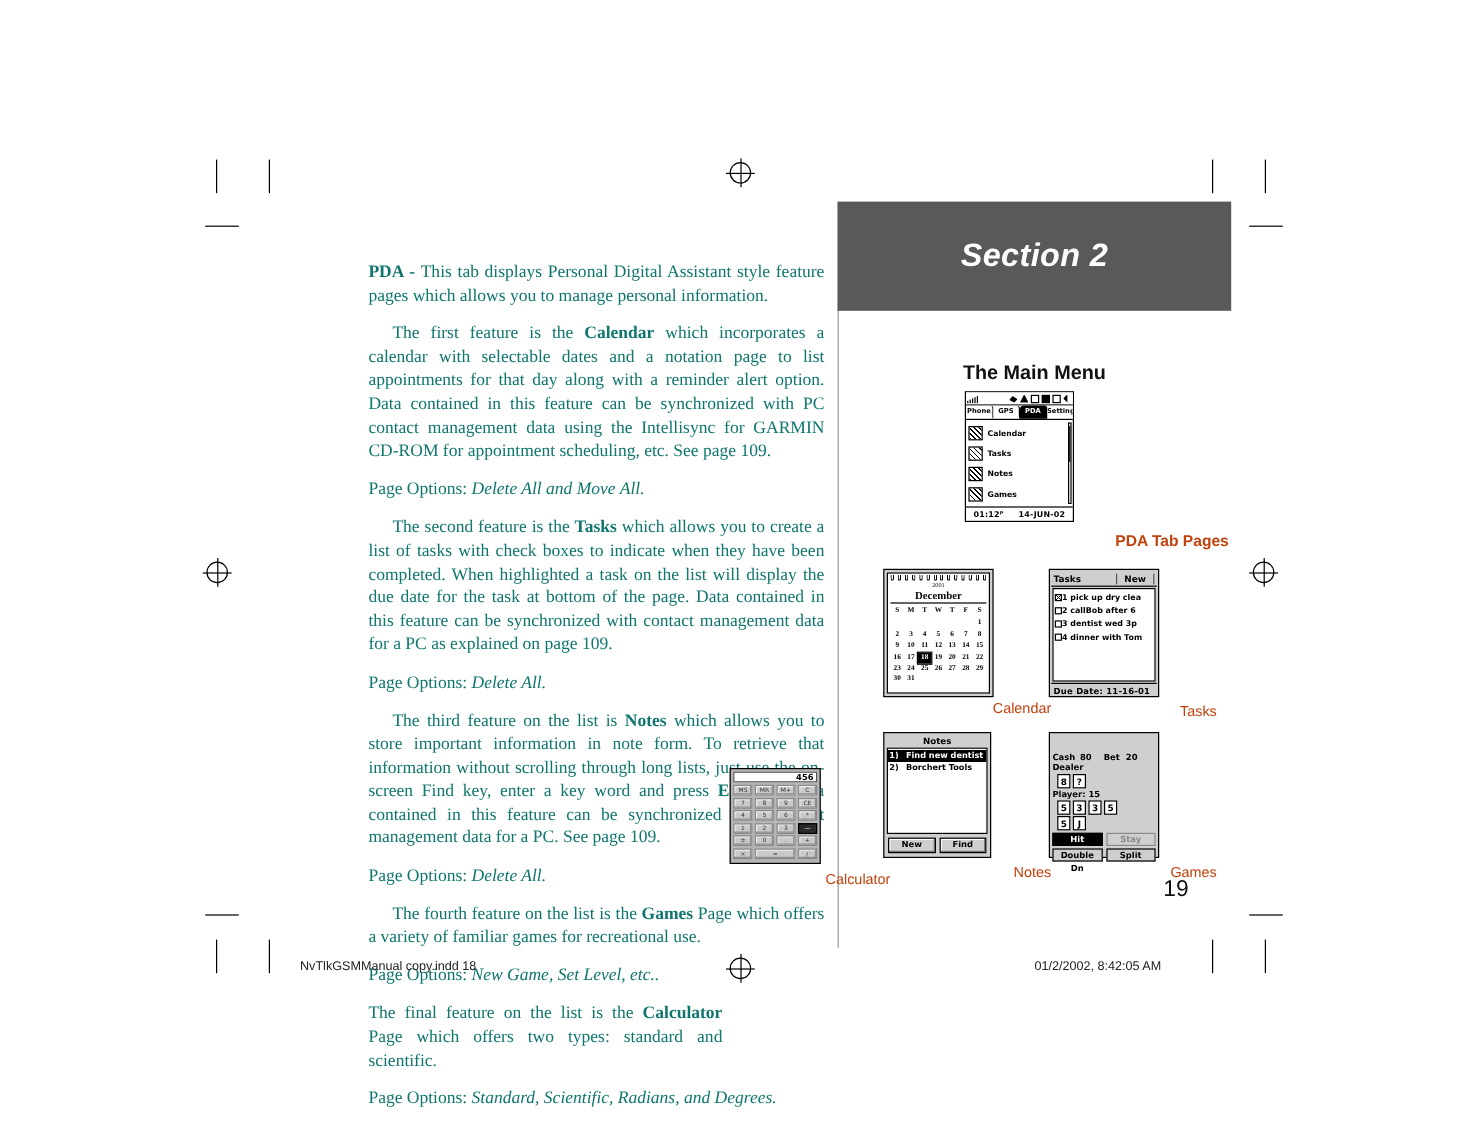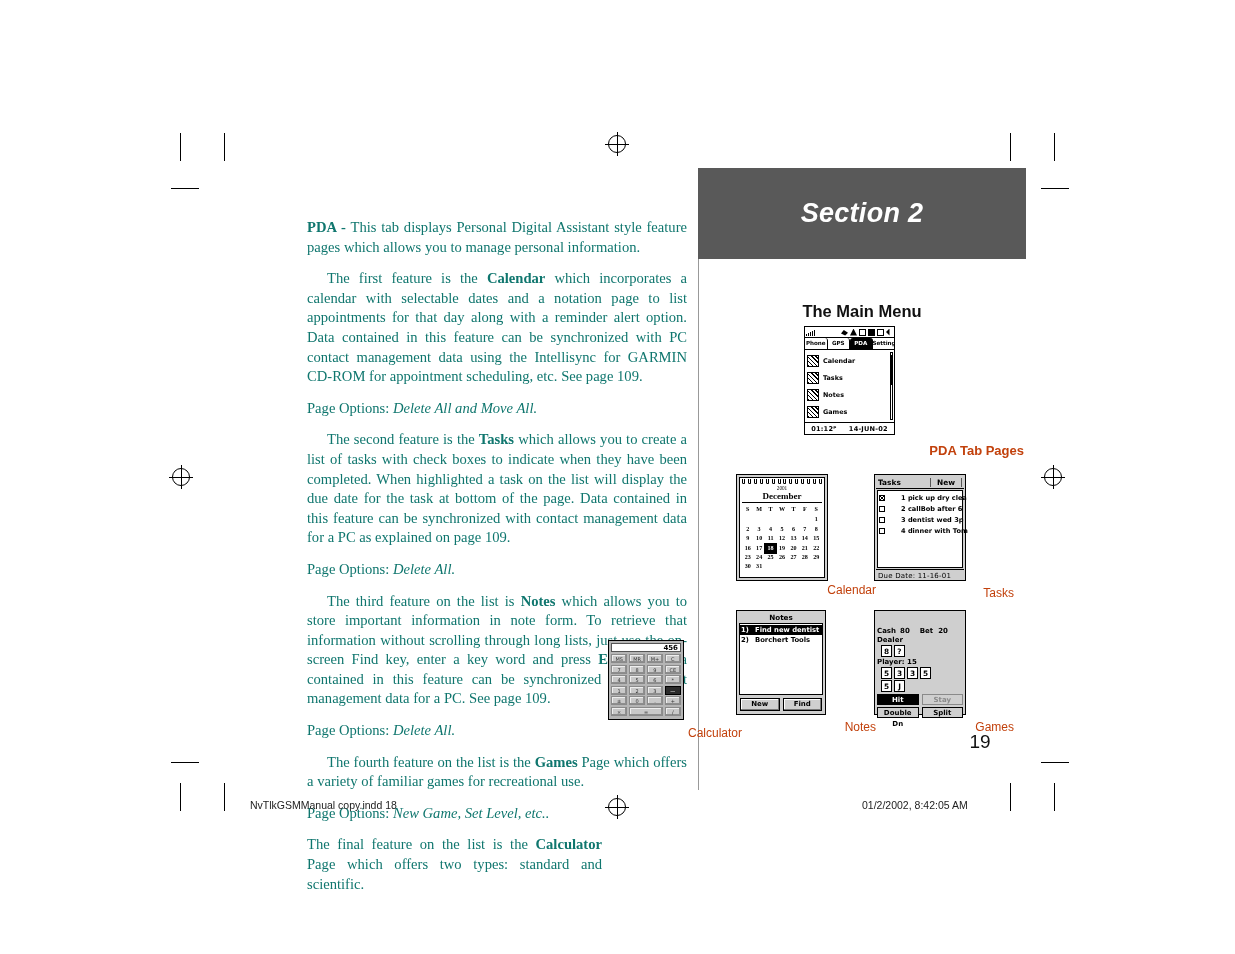--- a/index.html
+++ b/index.html
@@ -335,21 +335,21 @@
     background: #fff;
     border: 1px solid #000;
     box-sizing: border-box;
     height: 78px;
     margin: 1px;
     padding: 1px 0 0 1px;
   }
   .tk-row {
     display: flex;
     align-items: center;
-    gap: 16px;
+    gap: 0;
     height: 11px;
   }
   .tk-box {
     width: 6px; height: 6px;
     border: 1px solid #000;
     box-sizing: border-box;
     background: #fff;
     position: relative;
     flex: 0 0 auto;
   }
@@ -363,21 +363,21 @@
   }
   .tk-txt {
     font-size: 6.6px;
     font-weight: bold;
     color: #000;
     white-space: nowrap;
   }
   .tk-foot {
     height: 11px;
     font-size: 7px;
-    font-weight: normal;
+    font-weight: bold;
     color: #000;
     display: flex;
     align-items: center;
     padding-left: 2px;
     border-top: 1px solid #000;
     letter-spacing: 0.2px;
   }
 
   
   #notes-device {
@@ -578,20 +578,23 @@
       <span>Page Options: </span><i>Delete All.</i>
     </p>
     <p class="indent">
       <span>The fourth feature on the list is the </span><b>Games</b><span> Page which offers a variety of familiar games for recreational use.</span>
     </p>
     <p>
       <span>Page Options: </span><i>New Game, Set Level, etc..</i>
     </p>
     <p class="narrow">
       <span>The final feature on the list is the </span><b>Calculator</b><span> Page which offers two types: standard and scientific.</span>
+    </p>
+    <p>
+      <span>Page Options: </span><i>Standard, Scientific, Radians, and Degrees.</i>
     </p>
   </div>
 
   <div class="section-banner">
     <div class="sec-title">Section 2</div>
   </div>
 
   <div class="right-heading">The Main Menu</div>
 
   <div class="dev" id="main-menu-device">

